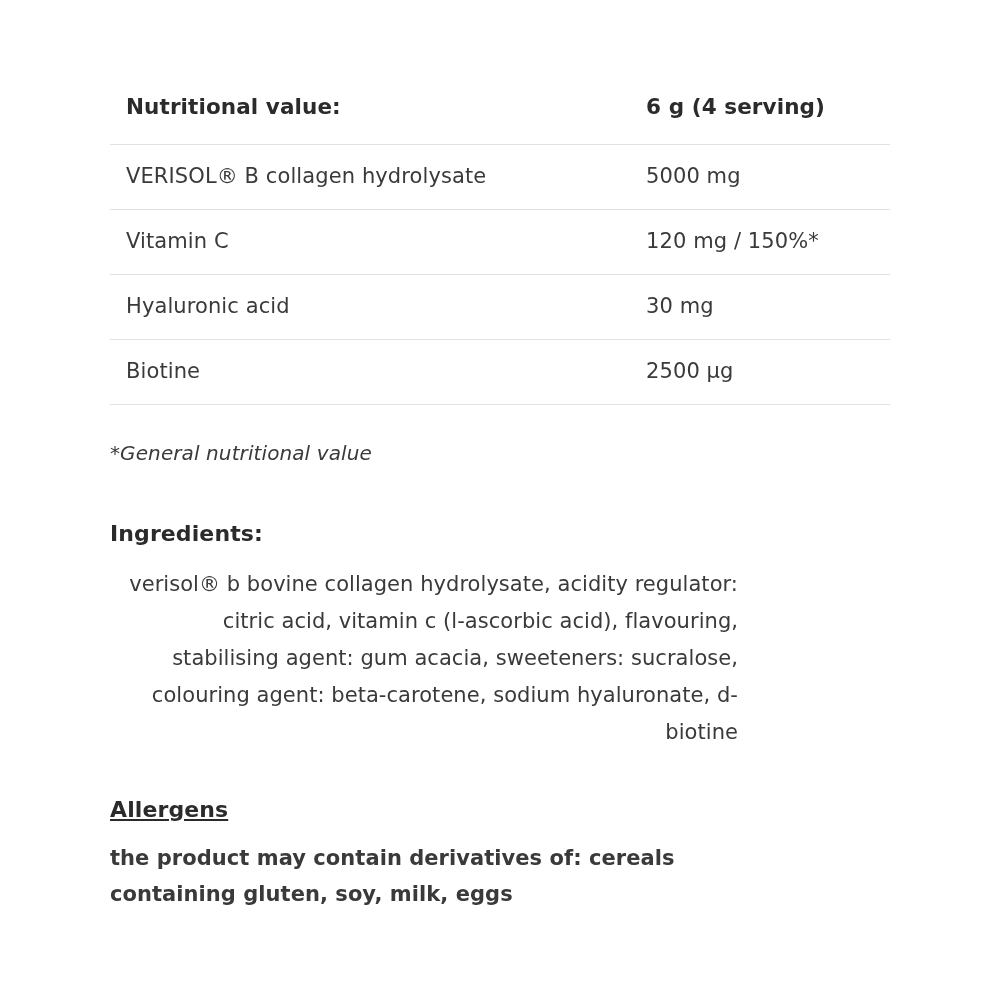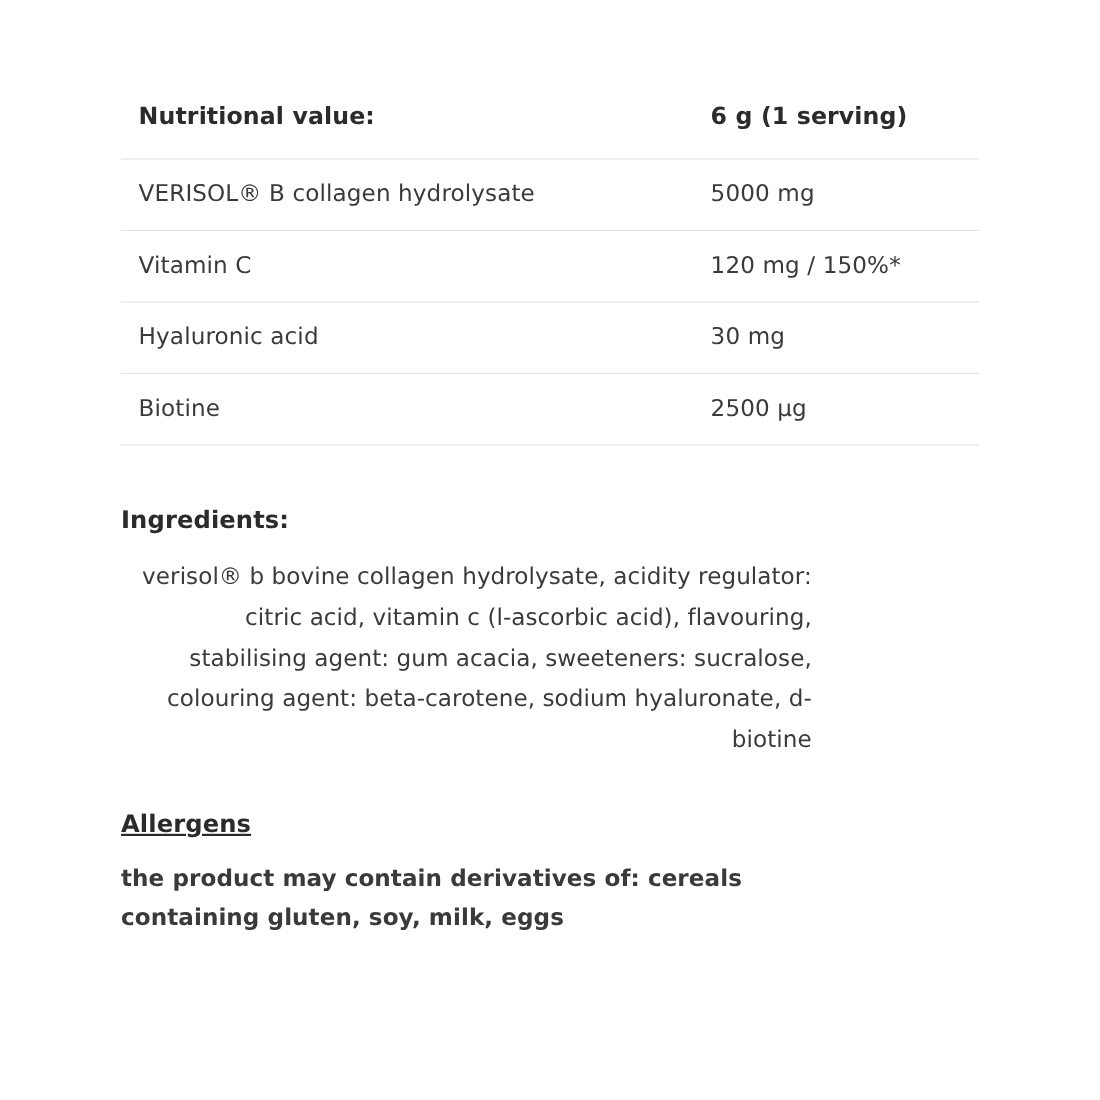--- a/index.html
+++ b/index.html
@@ -115,21 +115,21 @@
 <div class="page">
 
   <table class="nutrition-table">
     <colgroup>
         <col class="c1">
         <col class="c2">
       </colgroup>
     <thead>
       <tr>
         <th class="name">Nutritional value:</th>
-        <th class="val">6 g (1 serving)</th>
+        <th class="val">6 g (4 serving)</th>
       </tr>
     </thead>
     <tbody>
       <tr>
         <td>VERISOL® B collagen hydrolysate</td>
         <td>5000 mg</td>
       </tr>
       <tr>
         <td>Vitamin C</td>
         <td>120 mg / 150%*</td>
@@ -138,20 +138,21 @@
         <td>Hyaluronic acid</td>
         <td>30 mg</td>
       </tr>
       <tr>
         <td>Biotine</td>
         <td>2500 µg</td>
       </tr>
     </tbody>
   </table>
 
+  <p class="footnote">*General nutritional value</p>
 
   <h2 class="section-heading">Ingredients:</h2>
   <p class="body-text">verisol® b bovine collagen hydrolysate, acidity regulator: citric acid, vitamin c (l-ascorbic acid), flavouring, stabilising agent: gum acacia, sweeteners: sucralose, colouring agent: beta-carotene, sodium hyaluronate, d-biotine</p>
 
   <h2 class="allergens-heading">Allergens</h2>
   <p class="allergens-text">the product may contain derivatives of: cereals containing gluten, soy, milk, eggs</p>
 
 </div>
 
 </body></html>

